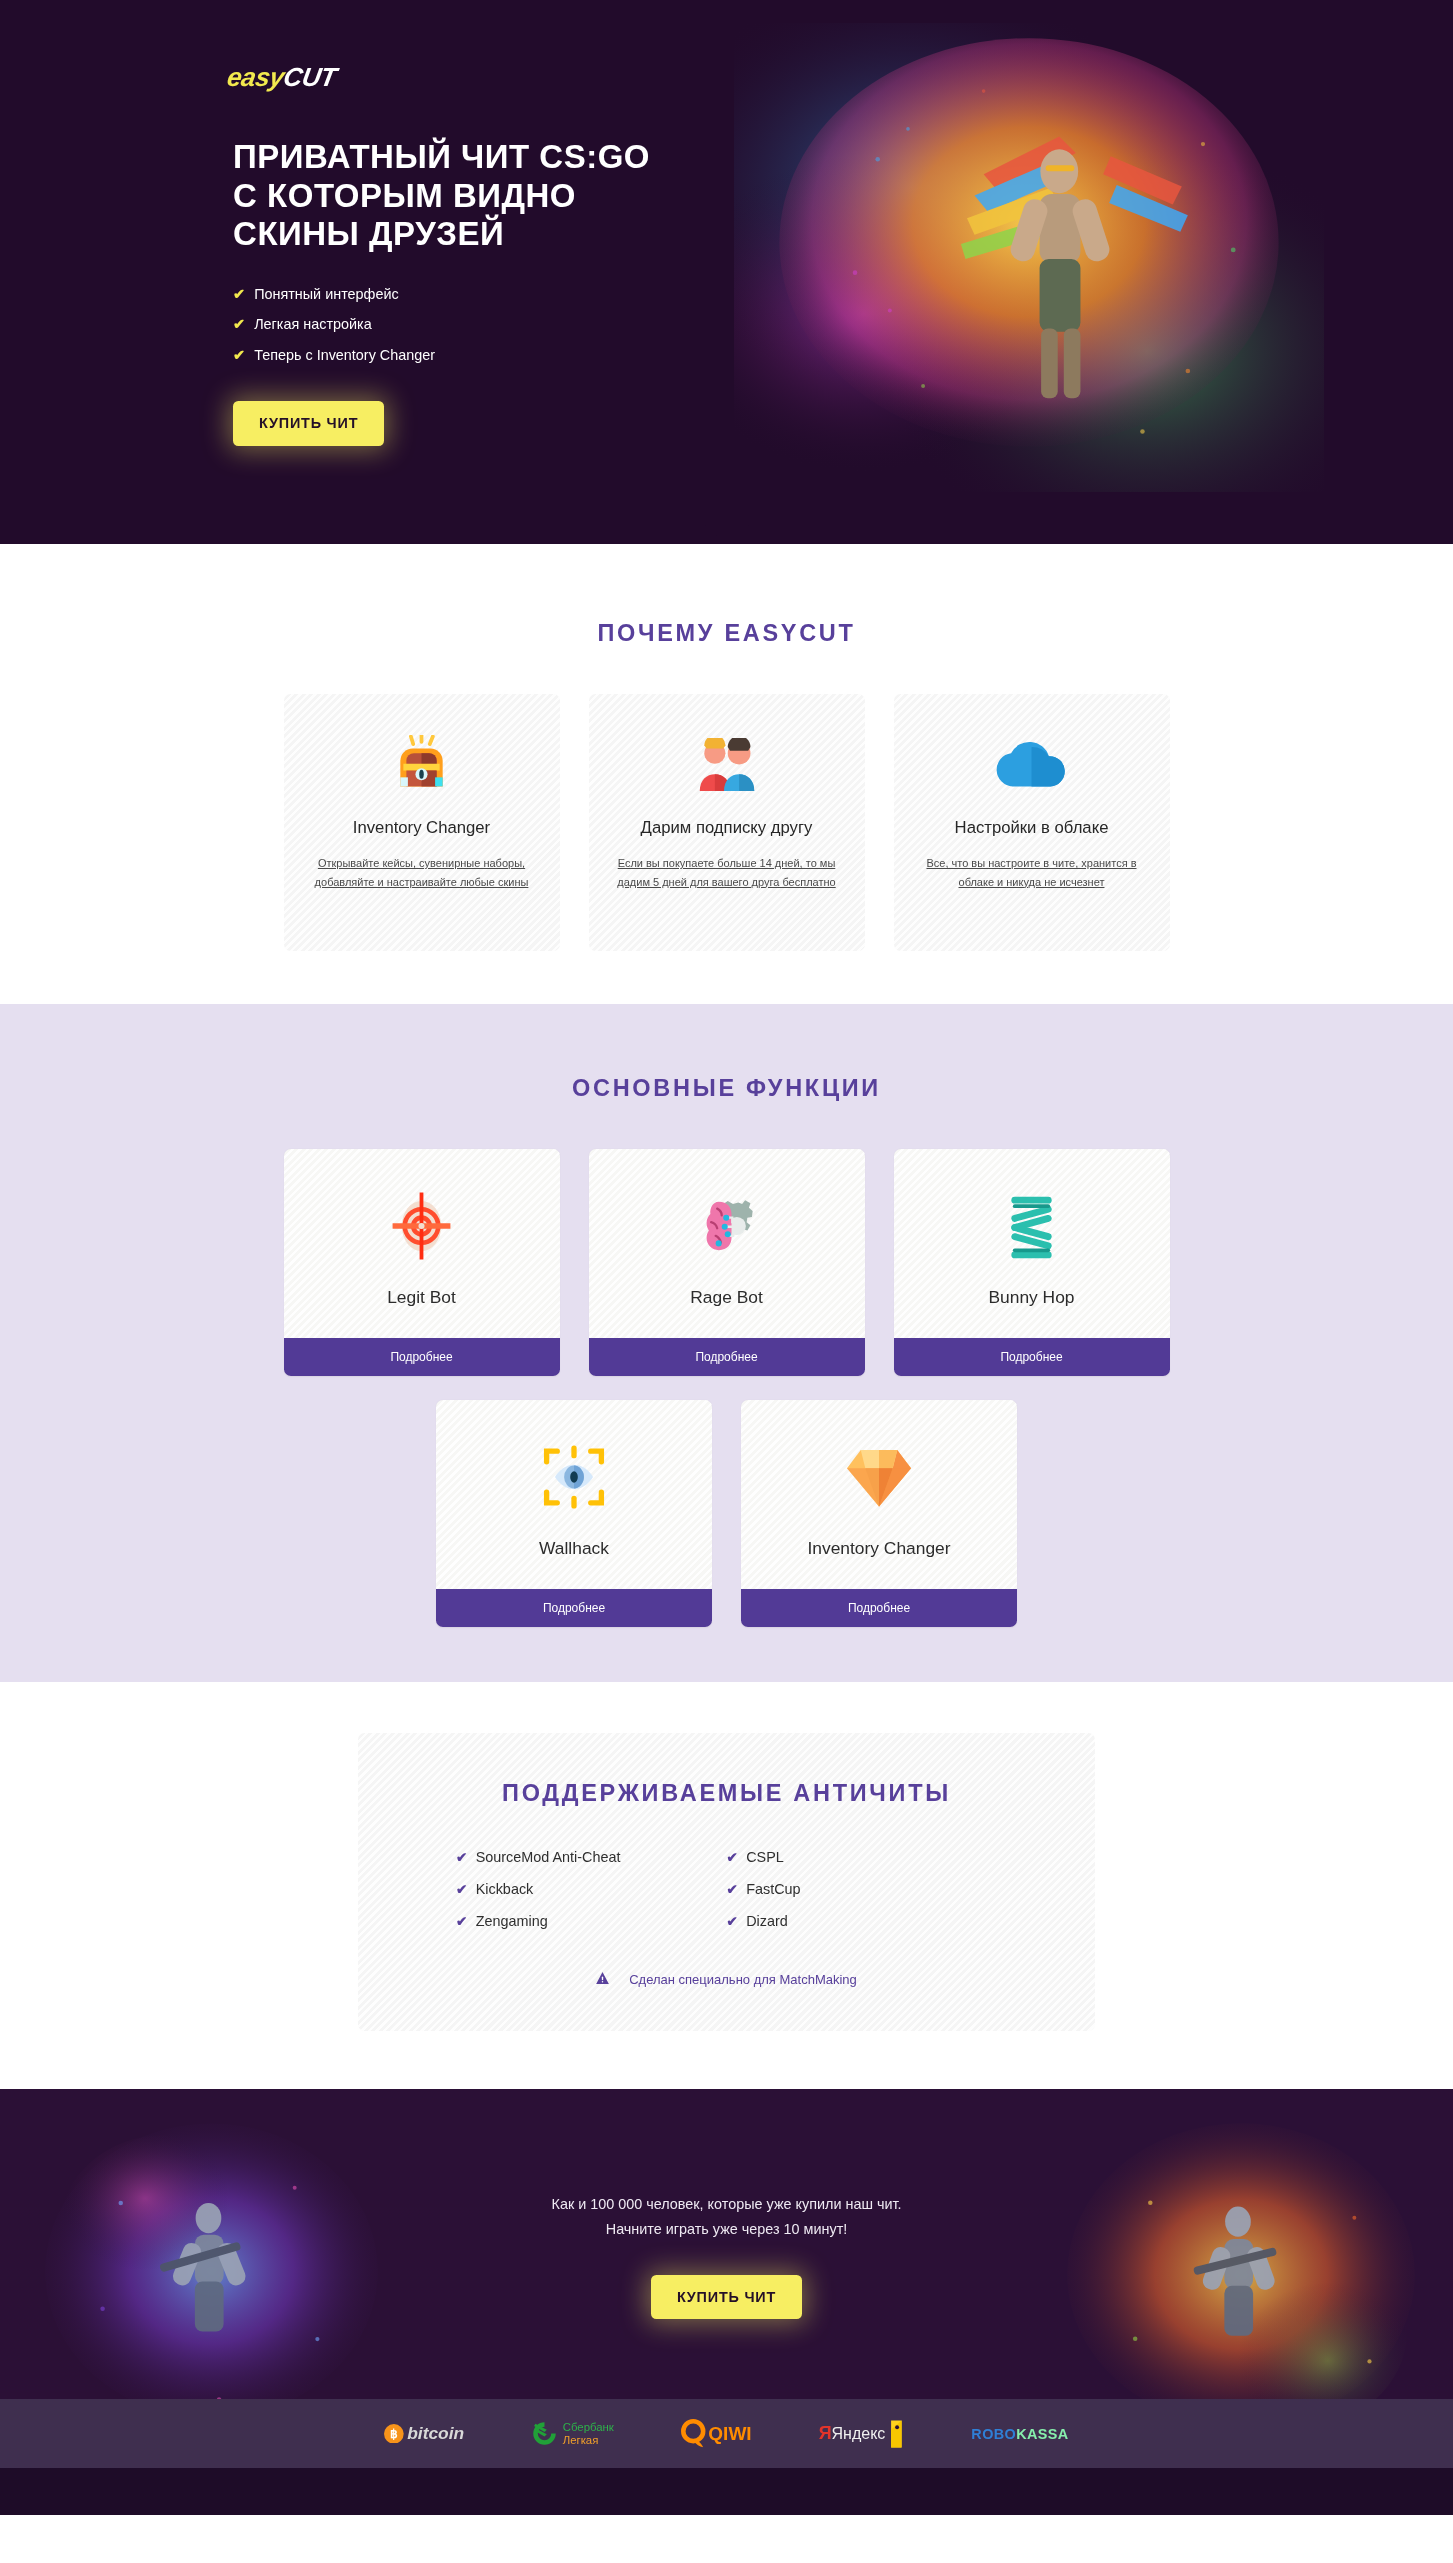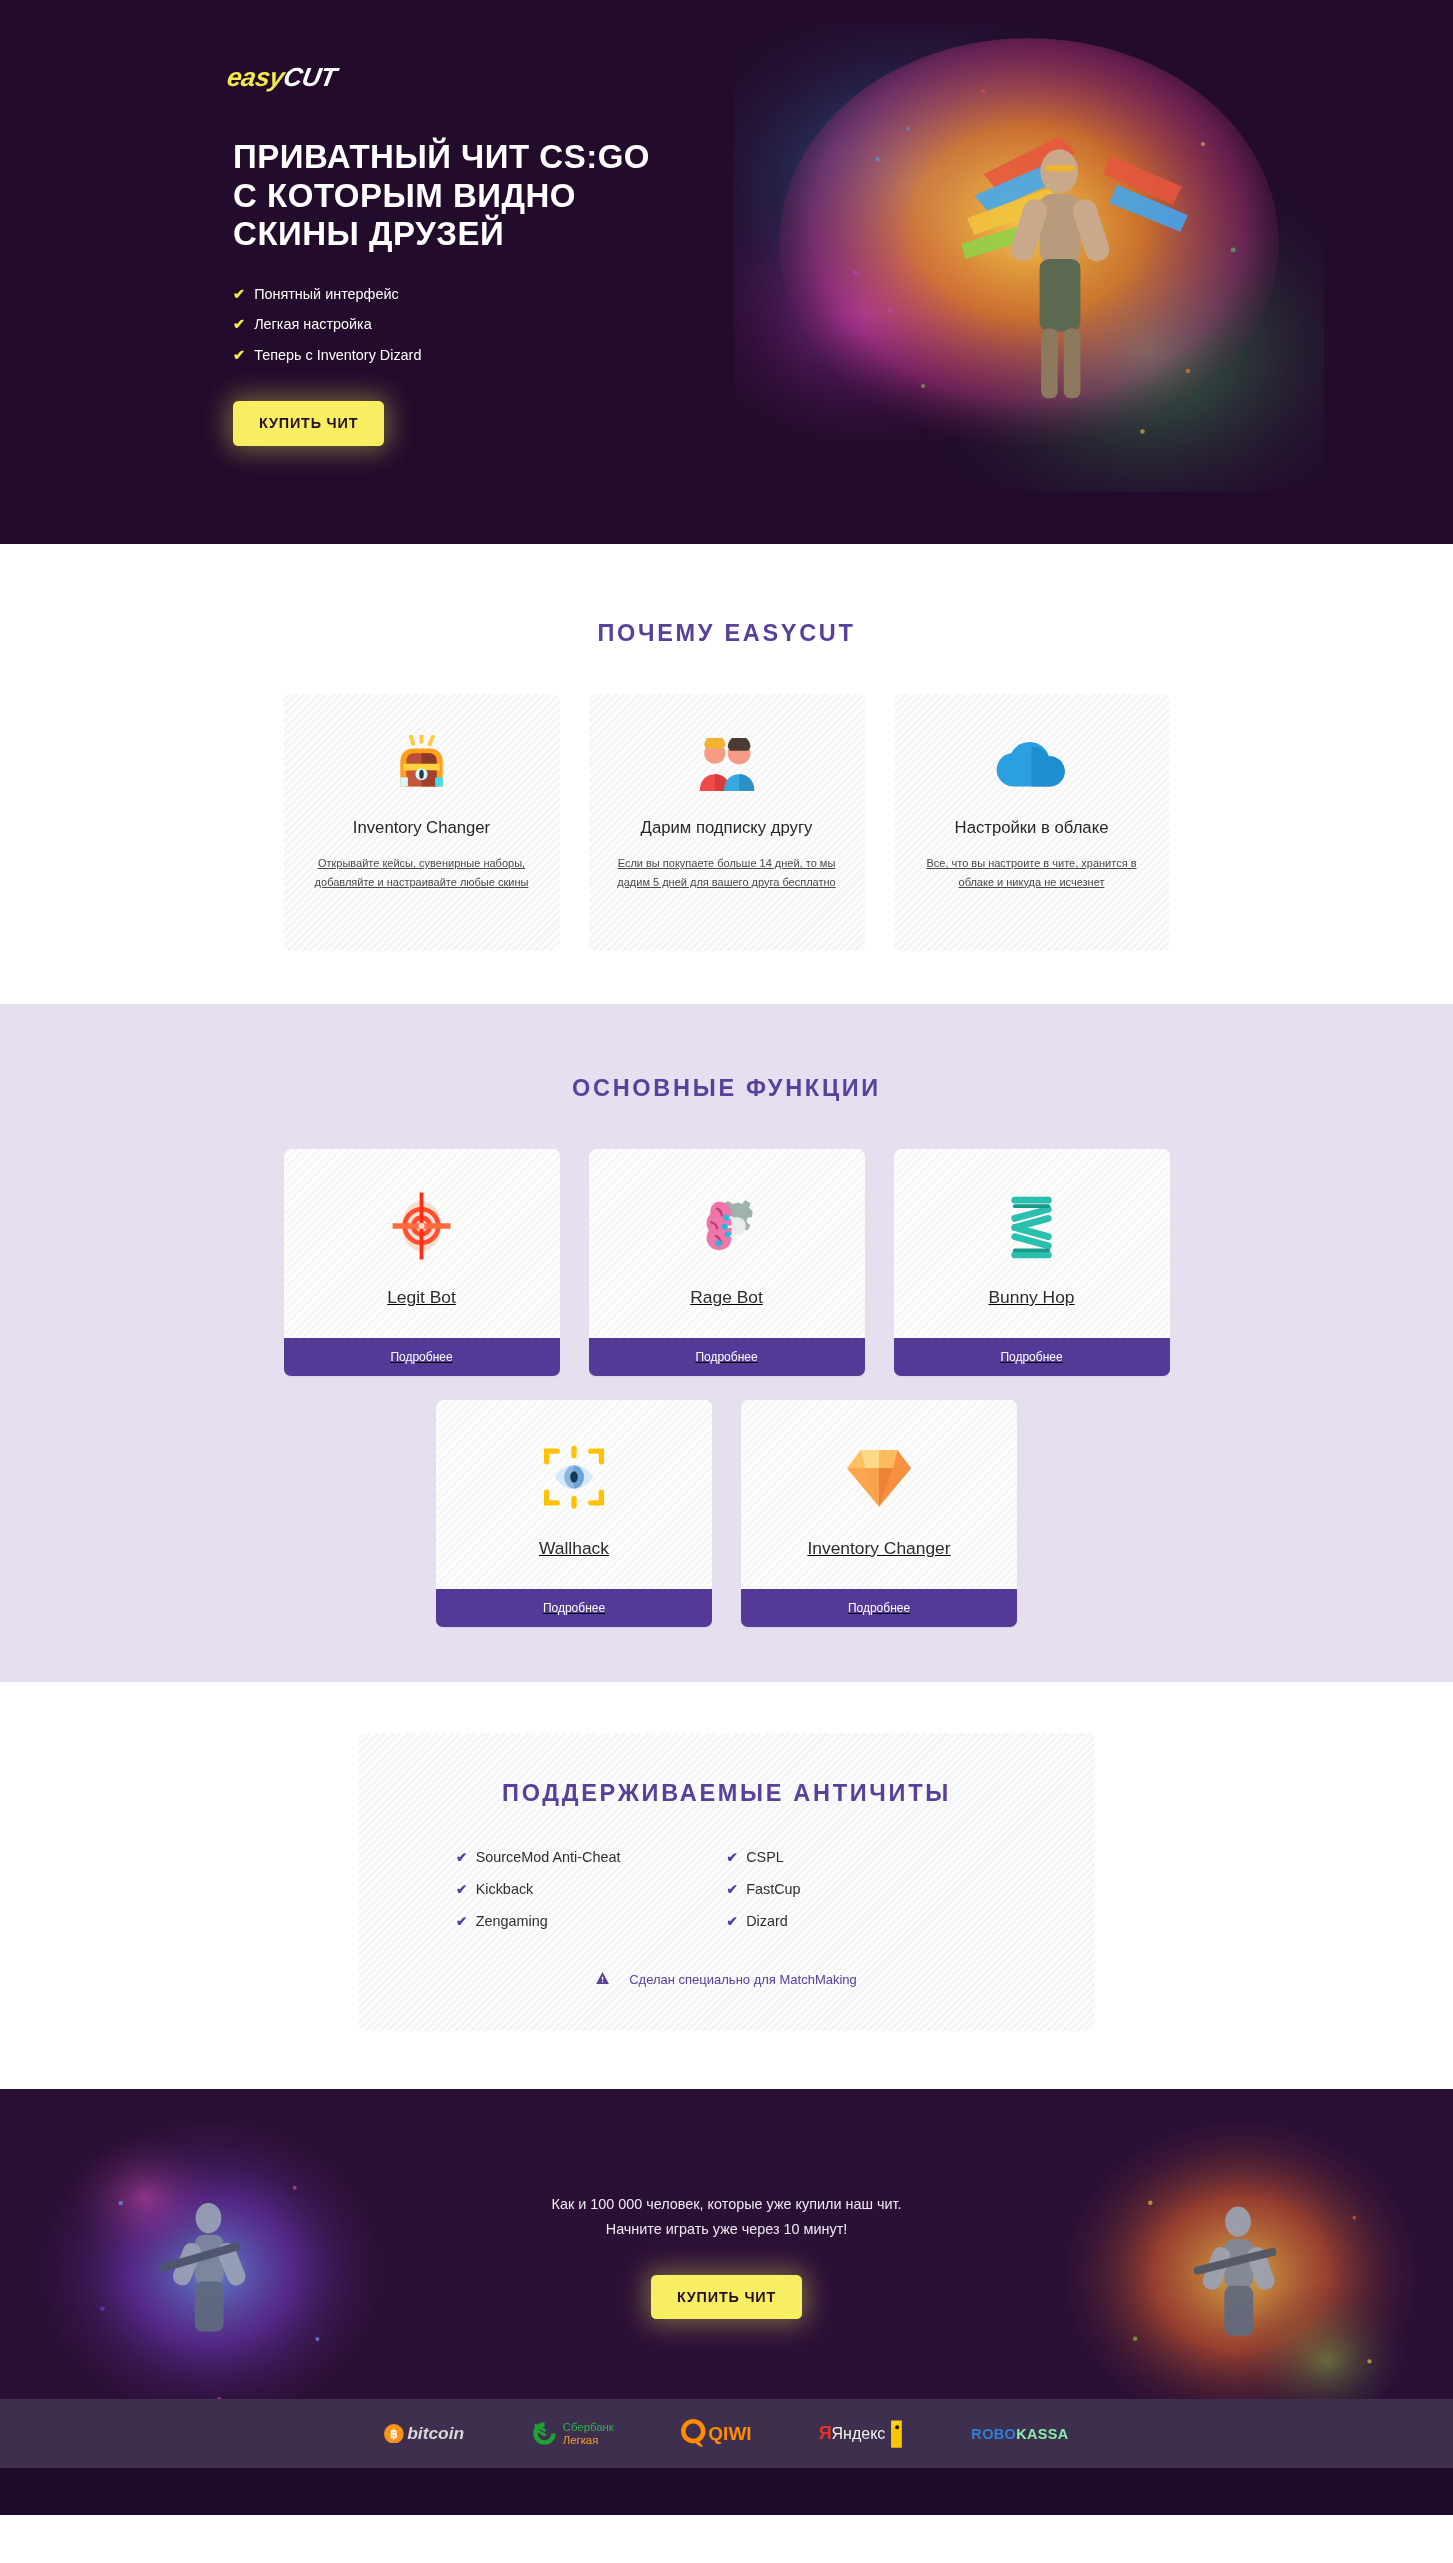--- a/index.html
+++ b/index.html
@@ -121,21 +121,21 @@
     margin-top:16.7px;
     font-size:11px;
     color:#4a4a4a;
     line-height:1.65;
     text-decoration:underline;
   }
 
   
   .feat { background:#e5dff0; padding:71px 0 55px; }
   .feat-grid {
-    display:flex; gap:29px; justify-content:center; margin-top:47px;text-decoration:underline;
+    display:flex; gap:29px; justify-content:center; margin-top:47px;
   }
   .feat-grid.row2 { margin-top:24px; }
   .fcard {
     width:276px;
     border-radius:6.8px;
     overflow:hidden;
     background:#f7f7f5;
     display:flex; flex-direction:column;
     box-shadow:0 0.8px 1.5px rgba(0,0,0,.06);
   }
@@ -297,21 +297,21 @@
       <li>
         <span class="chk-y">✔</span>
         <span>Понятный интерфейс</span>
       </li>
       <li>
         <span class="chk-y">✔</span>
         <span>Легкая настройка</span>
       </li>
       <li>
         <span class="chk-y">✔</span>
-        <span>Теперь с Inventory Dizard</span>
+        <span>Теперь с Inventory Changer</span>
       </li>
     </ul>
 
     <button class="btn-buy">КУПИТЬ ЧИТ</button>
   </div>
 
   <div class="notch"></div>
 </section>
 
 <section class="why sec">

